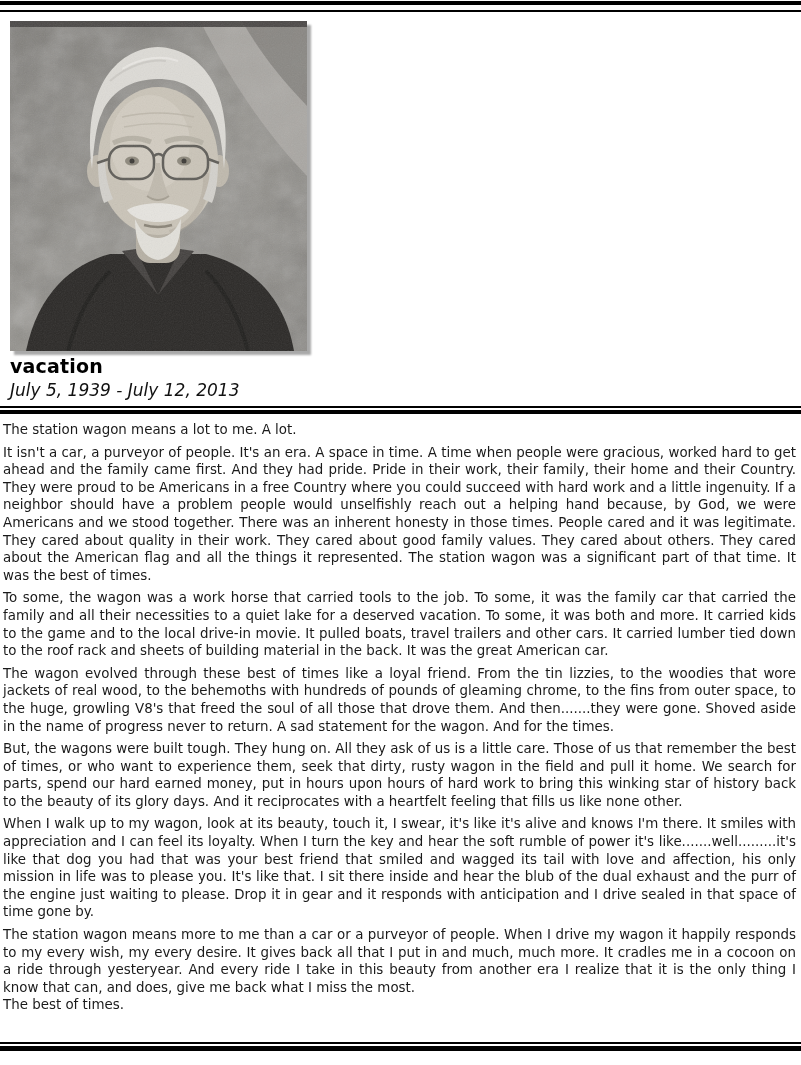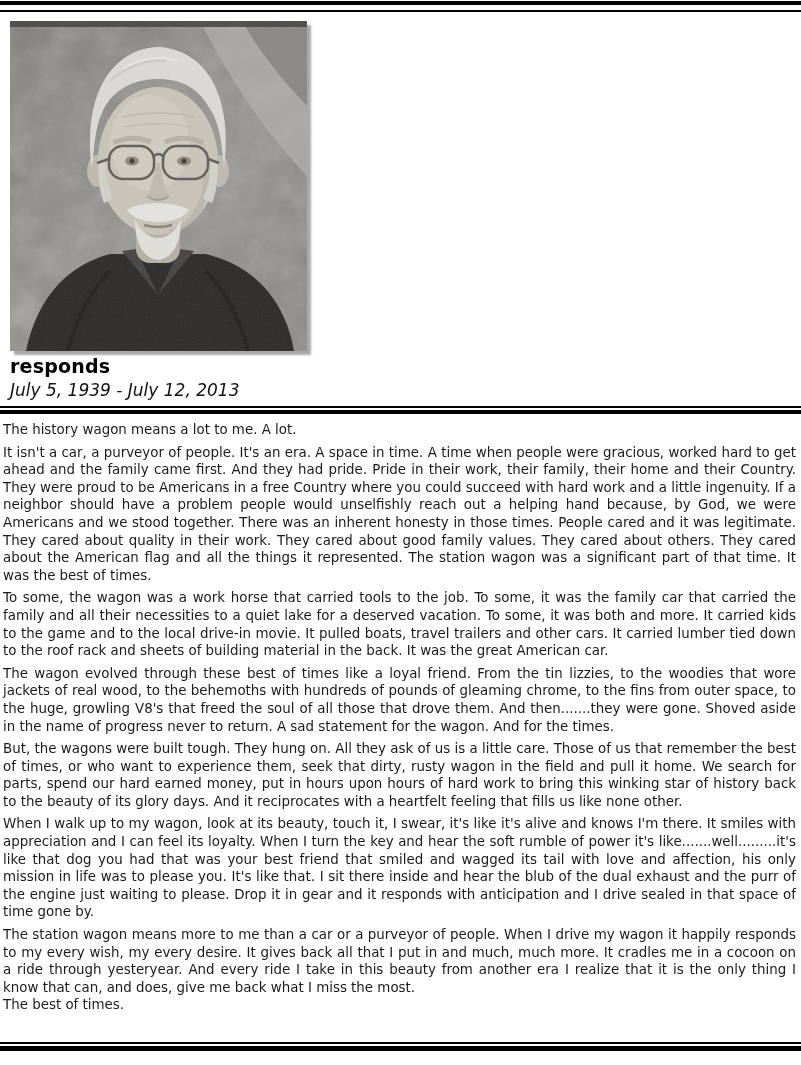--- a/index.html
+++ b/index.html
@@ -143,32 +143,32 @@
 
       <path d="M117 189 C130 180 166 180 179 189 C172 199 158 201 148 201 C138 201 124 199 117 189 Z" fill="#e6e4df"></path>
 
       <path d="M134 204 Q148 208 162 204" stroke="#8a8478" stroke-width="2.5" fill="none"></path>
 
       <path d="M125 198 C125 224 134 237 148 239 C162 237 171 224 171 198 C165 212 156 217 148 217 C140 217 131 212 125 198 Z" fill="#e2e0da"></path>
 
       <rect width="297" height="330" filter="url(#grain)" opacity="0.12"></rect>
     </svg>
   </span>
-  <div class="username">responds</div>
+  <div class="username">vacation</div>
   <div class="dates">July 5, 1939 - July 12, 2013</div>
 </div>
 
 <div class="mid-rules">
   <div class="rule-thin"></div>
   <div class="rule-gap"></div>
   <div class="rule-thick"></div>
 </div>
 
 <div class="post">
-  <p>The history wagon means a lot to me. A lot.</p>
+  <p>The station wagon means a lot to me. A lot.</p>
   <p>It isn't a car, a purveyor of people. It's an era. A space in time. A time when people were gracious, worked hard to get ahead and the family came first. And they had pride. Pride in their work, their family, their home and their Country. They were proud to be Americans in a free Country where you could succeed with hard work and a little ingenuity. If a neighbor should have a problem people would unselfishly reach out a helping hand because, by God, we were Americans and we stood together. There was an inherent honesty in those times. People cared and it was legitimate. They cared about quality in their work. They cared about good family values. They cared about others. They cared about the American flag and all the things it represented. The station wagon was a significant part of that time. It was the best of times.</p>
   <p>To some, the wagon was a work horse that carried tools to the job. To some, it was the family car that carried the family and all their necessities to a quiet lake for a deserved vacation. To some, it was both and more. It carried kids to the game and to the local drive-in movie. It pulled boats, travel trailers and other cars. It carried lumber tied down to the roof rack and sheets of building material in the back. It was the great American car.</p>
   <p>The wagon evolved through these best of times like a loyal friend. From the tin lizzies, to the woodies that wore jackets of real wood, to the behemoths with hundreds of pounds of gleaming chrome, to the fins from outer space, to the huge, growling V8's that freed the soul of all those that drove them. And then.......they were gone. Shoved aside in the name of progress never to return. A sad statement for the wagon. And for the times.</p>
   <p>But, the wagons were built tough. They hung on. All they ask of us is a little care. Those of us that remember the best of times, or who want to experience them, seek that dirty, rusty wagon in the field and pull it home. We search for parts, spend our hard earned money, put in hours upon hours of hard work to bring this winking star of history back to the beauty of its glory days. And it reciprocates with a heartfelt feeling that fills us like none other.</p>
   <p>When I walk up to my wagon, look at its beauty, touch it, I swear, it's like it's alive and knows I'm there. It smiles with appreciation and I can feel its loyalty. When I turn the key and hear the soft rumble of power it's like.......well.........it's like that dog you had that was your best friend that smiled and wagged its tail with love and affection, his only mission in life was to please you. It's like that. I sit there inside and hear the blub of the dual exhaust and the purr of the engine just waiting to please. Drop it in gear and it responds with anticipation and I drive sealed in that space of time gone by.</p>
   <p>The station wagon means more to me than a car or a purveyor of people. When I drive my wagon it happily responds to my every wish, my every desire. It gives back all that I put in and much, much more. It cradles me in a cocoon on a ride through yesteryear. And every ride I take in this beauty from another era I realize that it is the only thing I know that can, and does, give me back what I miss the most.
 The best of times.</p>
 </div>
 
 <div class="bottom-rules">

